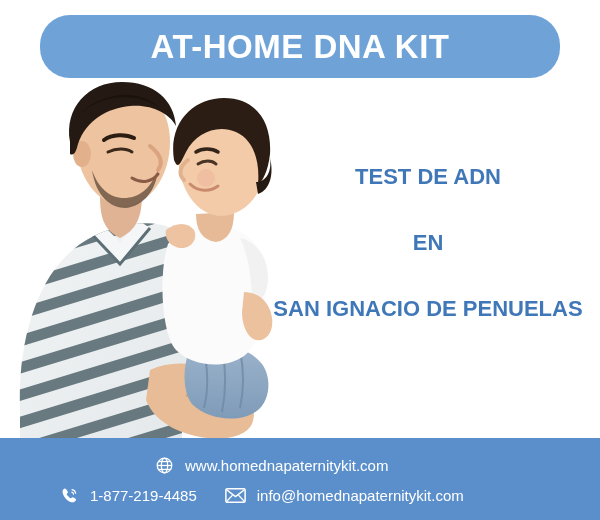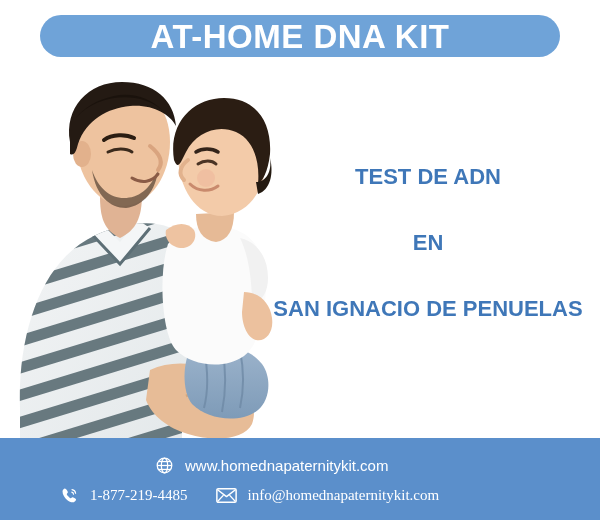--- a/index.html
+++ b/index.html
@@ -20,21 +20,21 @@
     background: #ffffff;
     overflow: hidden;
   }
 
   
   .header-banner {
     position: absolute;
     left: 40px;
     top: 15px;
     width: 520px;
-    height: 42px;
+    height: 63px;
     background: #6fa3d8;
     border-radius: 30px;
     display: flex;
     align-items: center;
     justify-content: center;
     box-sizing: border-box;
   }
   .header-title {
     color: #ffffff;
     font-family: "Liberation Sans", sans-serif;
@@ -96,21 +96,20 @@
     font-size: 15px;
     white-space: nowrap;
   }
   .footer-row-website {
     left: 155px;
     top: 18px;
   }
   .footer-row-contact {
     left: 60px;
     top: 48px;
-    font-family: Liberation Serif, serif;
   }
   .footer-item {
     display: flex;
     align-items: center;
   }
   .footer-item + .footer-item { margin-left: 28px; }
   .footer-icon {
     display: inline-flex;
     align-items: center;
     justify-content: center;

